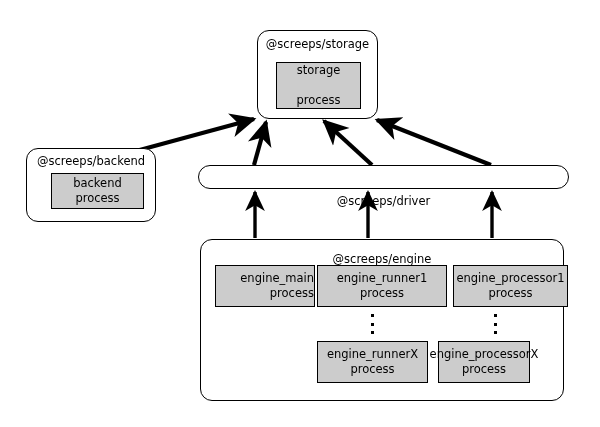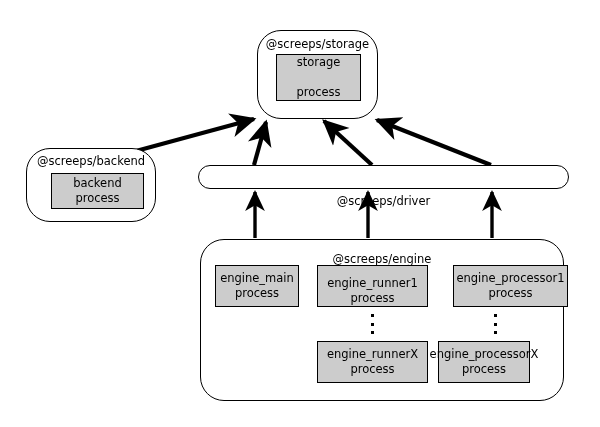--- a/index.html
+++ b/index.html
@@ -23,21 +23,21 @@
     top: 0;
     width: 600px;
     height: 427px;
     pointer-events: none;
   }
   .pkg {
     position: absolute;
     box-sizing: border-box;
     background: #ffffff;
     border: 1.6px solid #000000;
-    border-radius: 24px;
+    border-radius: 12px;
   }
   .pkg-label {
     position: absolute;
     left: 0;
     right: 0;
     text-align: center;
     font-size: 11.5px;
     color: #000000;
     white-space: nowrap;
   }
@@ -65,33 +65,33 @@
   }
   .vdots i {
     display: block;
     width: 3px;
     height: 3px;
     background: #000000;
   }
   
   #storage-pkg { left: 257px; top: 30px; width: 121px; height: 89px; }
   #storage-pkg .pkg-label { top: 6px; }
-  #storage-proc { left: 18px; top: 23px; width: 85px; height: 47px; gap: 15px; }
+  #storage-proc { left: 18px; top: 31px; width: 85px; height: 47px; gap: 15px; }
 
   #backend-pkg { left: 26px; top: 148px; width: 130px; height: 74px; }
   #backend-pkg .pkg-label { top: 5px; }
   #backend-proc { left: 24px; top: 24px; width: 93px; height: 36px; }
 
   #driver-pkg { left: 198px; top: 165px; width: 371px; height: 24px; border-radius: 12px; }
   #driver-pkg .pkg-label { top: 4px; margin-top: 24px; }
 
   #engine-pkg { left: 200px; top: 239px; width: 364px; height: 162px; }
   #engine-pkg .pkg-label { top: 12px; }
-  #engine-main      { left: 14px;  top: 25px;  width: 84px;  height: 42px; }
-  #engine-runner1   { left: 116px; top: 25px;  width: 111px; height: 42px; justify-content: flex-end; }
+  #engine-main      { left: 14px;  top: 25px;  width: 100px;  height: 42px; align-items: flex-end; }
+  #engine-runner1   { left: 116px; top: 25px;  width: 130px; height: 42px; }
   #engine-runnerx   { left: 116px; top: 101px; width: 111px; height: 42px; }
   #engine-proc1     { left: 237px; top: 25px;  width: 115px; height: 42px; margin-left: 15px; }
   #engine-procx     { left: 237px; top: 101px; width: 92px; height: 42px; }
   #dots-runner      { left: 169px; top: 74px;  width: 4px; height: 20px; }
   #dots-processor   { left: 292px; top: 74px;  width: 4px; height: 20px; }
 </style>
 </head>
 <body>
 
 <div id="diagram">

